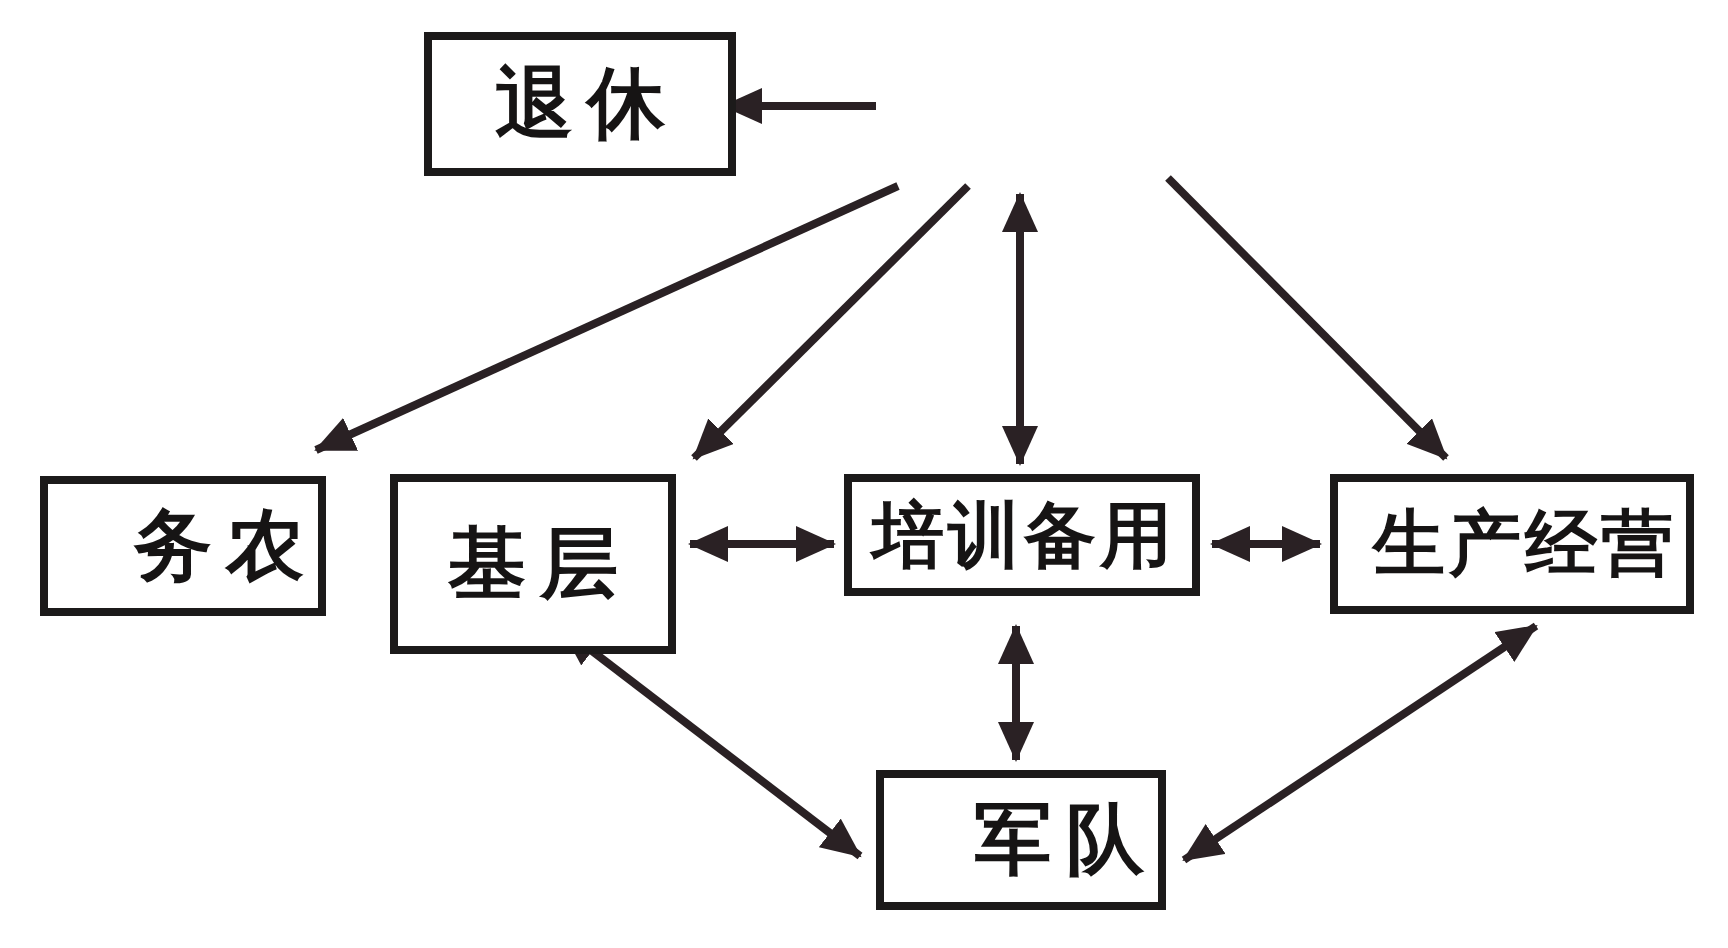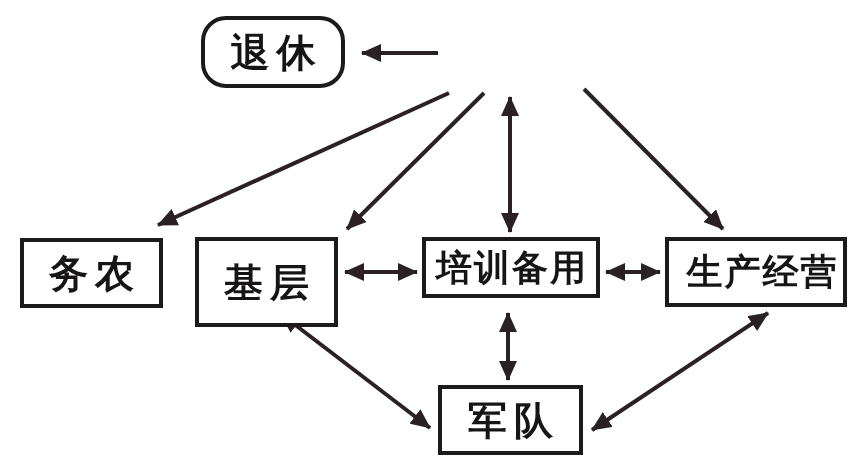--- a/index.html
+++ b/index.html
@@ -69,38 +69,38 @@
         <line x1="510" y1="97" x2="510" y2="232" marker-end="url(#ah)" marker-start="url(#ah)"></line>
         <line x1="584" y1="89" x2="723" y2="229" marker-end="url(#ah)"></line>
         <line x1="345" y1="272" x2="417" y2="272" marker-end="url(#ah)" marker-start="url(#ah)"></line>
         <line x1="606" y1="272" x2="660" y2="272" marker-end="url(#ah)" marker-start="url(#ah)"></line>
         <line x1="508" y1="313" x2="508" y2="380" marker-end="url(#ah)" marker-start="url(#ah)"></line>
         <line x1="281" y1="314" x2="430" y2="428" marker-end="url(#ah)" marker-start="url(#ah)"></line>
         <line x1="592" y1="430" x2="768" y2="313" marker-end="url(#ah)" marker-start="url(#ah)"></line>
       </g>
   </svg>
 
-  <div class="node two-char" style="left:201px; top:16px; width:144px; height:72px;border-radius:25px;">
+  <div class="node two-char" style="left:212px; top:16px; width:156px; height:72px;">
     <span class="label">退休</span>
   </div>
 
 
-  <div class="node two-char" style="left:20px; top:238px; width:143px; height:70px;">
+  <div class="node two-char" style="left:20px; top:238px; width:143px; height:70px;justify-content:flex-end;">
     <span class="label">务农</span>
   </div>
 
   <div class="node two-char" style="left:195px; top:237px; width:143px; height:90px;">
     <span class="label">基层</span>
   </div>
 
   <div class="node four-char" style="left:422px; top:237px; width:178px; height:61px;">
     <span class="label">培训备用</span>
   </div>
 
   <div class="node four-char" style="left:665px; top:237px; width:182px; height:70px;padding-left:11px;">
     <span class="label">生产经营</span>
   </div>
 
-  <div class="node two-char" style="left:438px; top:385px; width:145px; height:70px;">
+  <div class="node two-char" style="left:438px; top:385px; width:145px; height:70px;justify-content:flex-end;">
     <span class="label">军队</span>
   </div>
 
 </div>
 
 </body></html>

